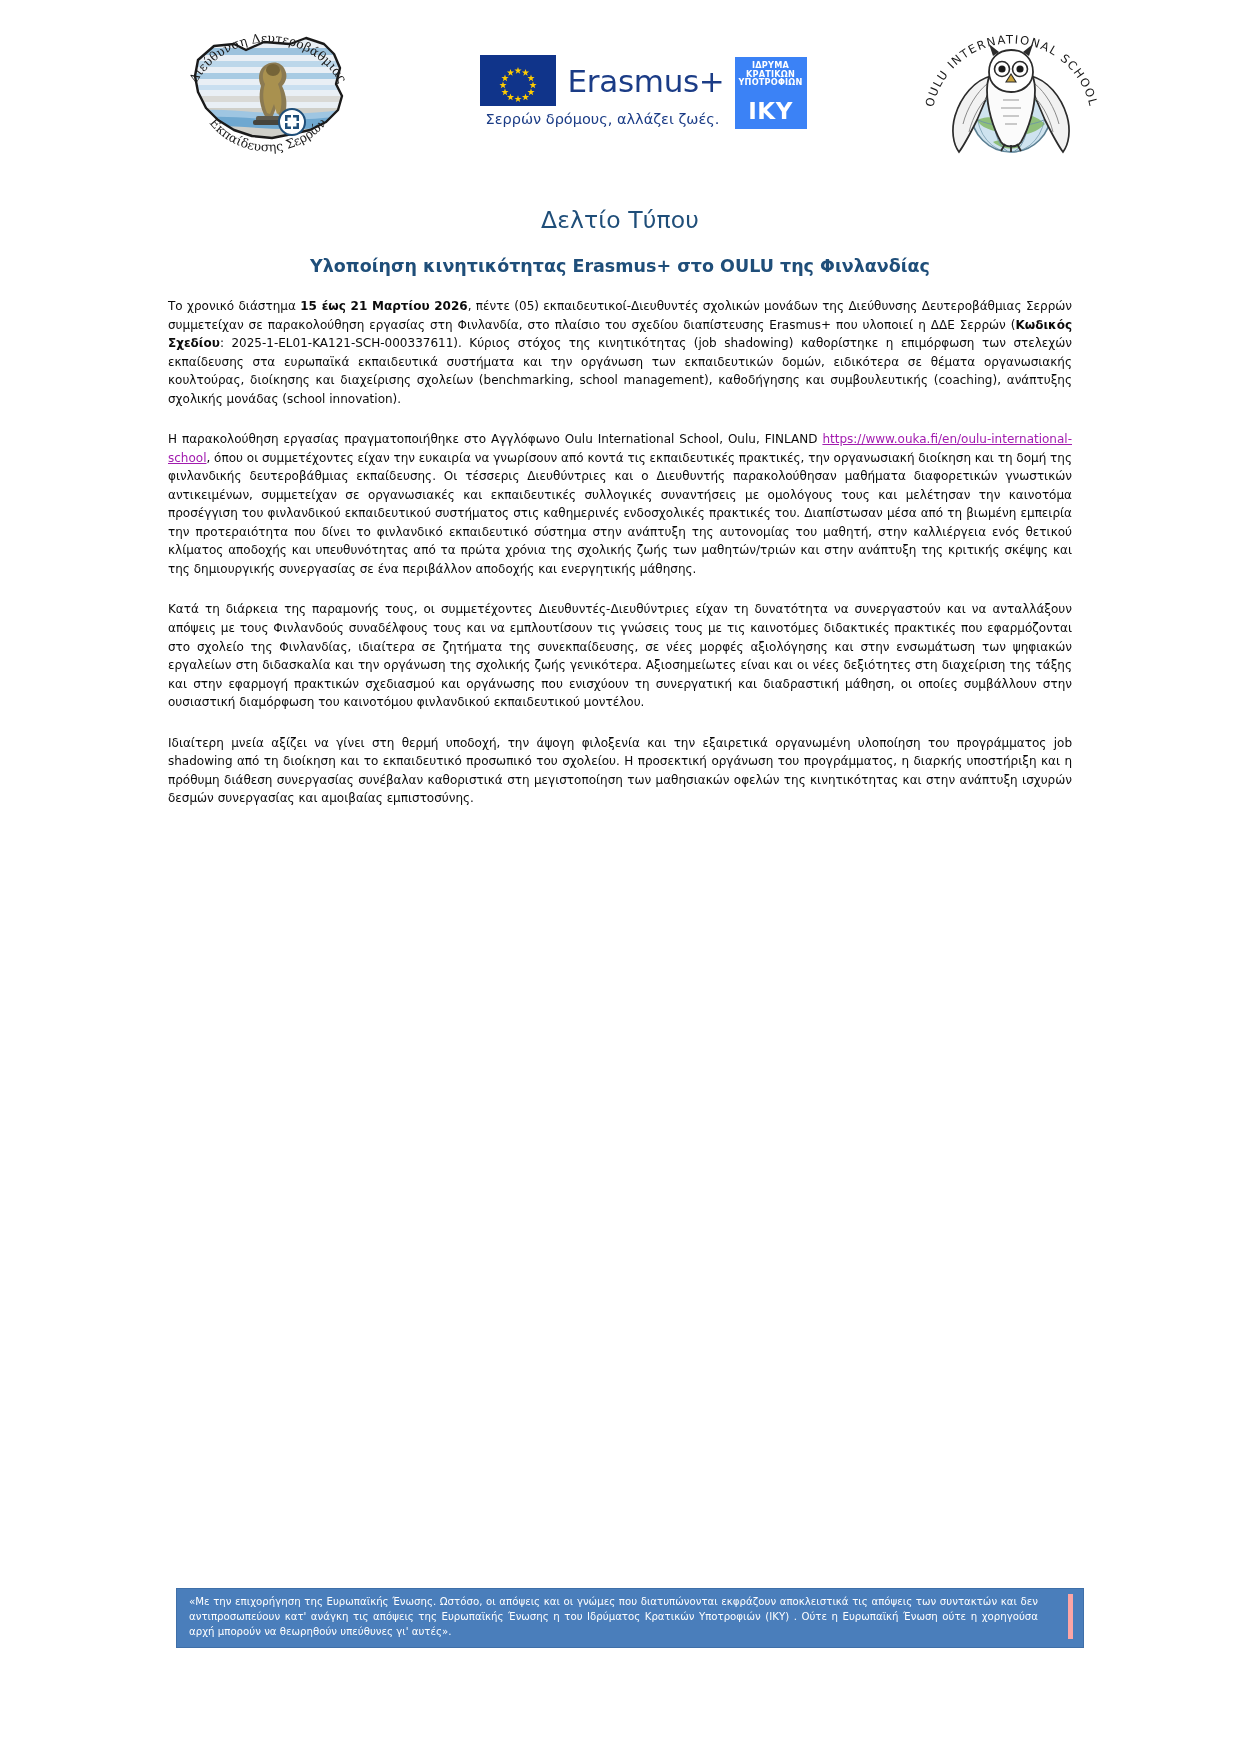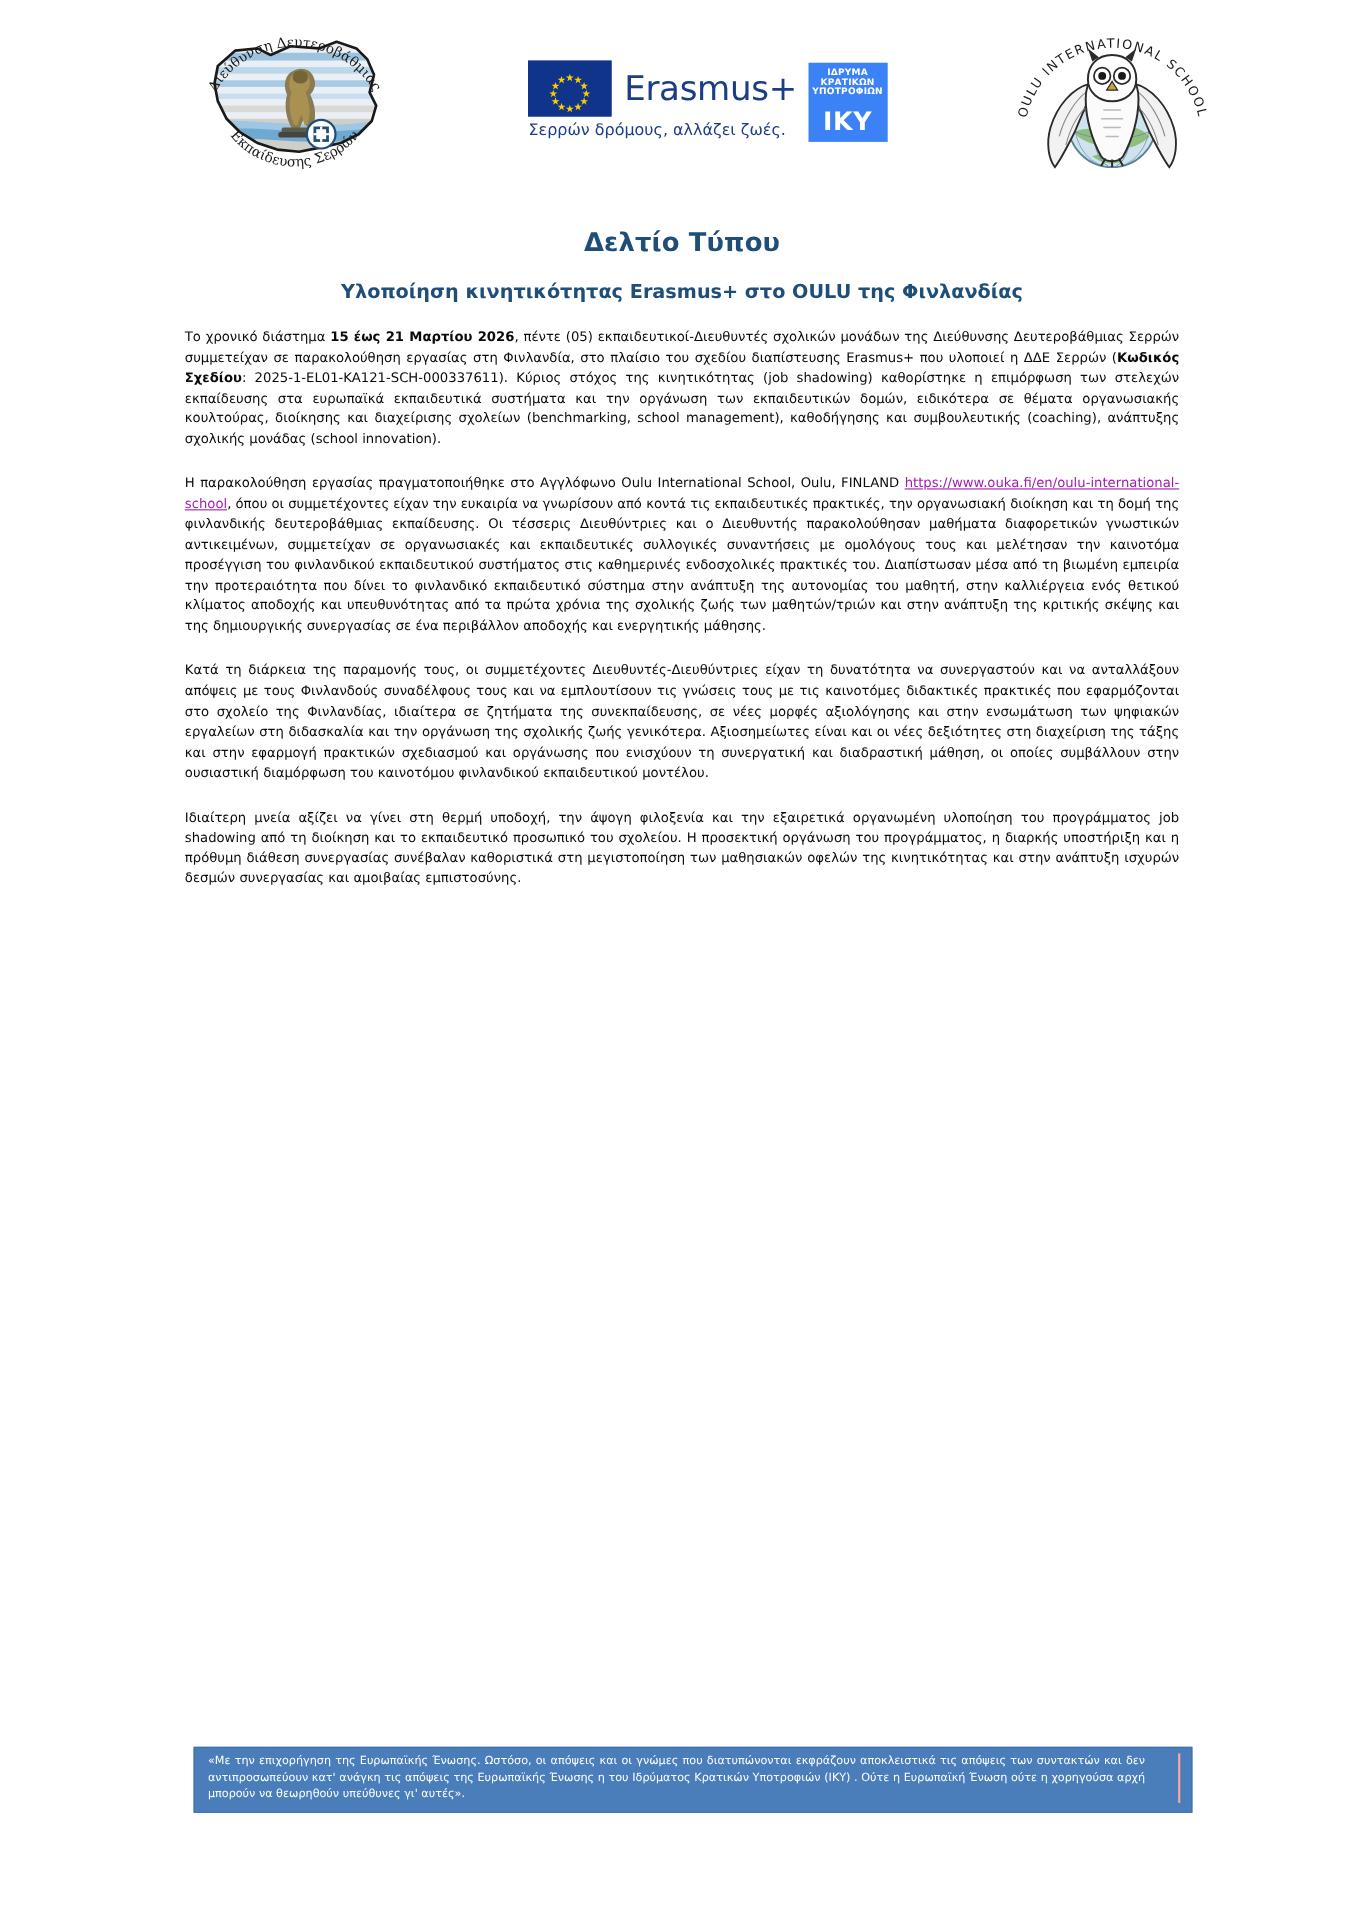--- a/index.html
+++ b/index.html
@@ -46,21 +46,21 @@
   .logo-serres svg { display: block; }
 
   
   .logo-erasmus {
     flex: 0 0 auto;
     display: flex;
     align-items: flex-start;
     gap: 10px;
     margin-top: 4px;
   }
-  .eu-block { display: flex; flex-direction: column; align-items: flex-start; }
+  .eu-block { display: flex; flex-direction: column; align-items: center; }
   .eu-row { display: flex; align-items: center; gap: 11px; }
   .eu-flag {
     width: 76px; height: 51px;
     background: #10348a;
     position: relative;
     flex: 0 0 auto;
   }
   .eu-flag svg { position: absolute; left: 0; top: 0; }
   .erasmus-word {
     font-family: "DejaVu Sans", sans-serif;
@@ -107,21 +107,21 @@
     position: relative;
     flex: 0 0 auto;
     margin-right: 6px;
   }
   .logo-oulu svg { display: block; }
 
   
   .doc-title {
     text-align: center;
     color: #1f4e79;
-    font-weight: bold;
+    font-weight: normal;
     font-size: 23.5px;
     margin: 26px 0 0 0;
     letter-spacing: 0.1px;
   }
   .doc-subtitle {
     text-align: center;
     color: #1f4e79;
     font-weight: bold;
     font-size: 17.5px;
     margin: 22px 0 0 0;
@@ -153,21 +153,21 @@
     box-sizing: border-box;
     background: #4a7ebb;
     border: 1px solid #3f6fa8;
     color: #ffffff;
     font-size: 10.2px;
     line-height: 1.48;
     padding: 5px 10px 8px 12px;
     text-align: justify;
   }
   .disclaimer .inner {
-    border-right: 2px solid #fca5a5;
+    border-right: 5px solid #fca5a5;
     padding-right: 30px;
   }
 </style>
 </head>
 <body>
 
 <div class="page">
 
   <div class="logo-bar">
 

